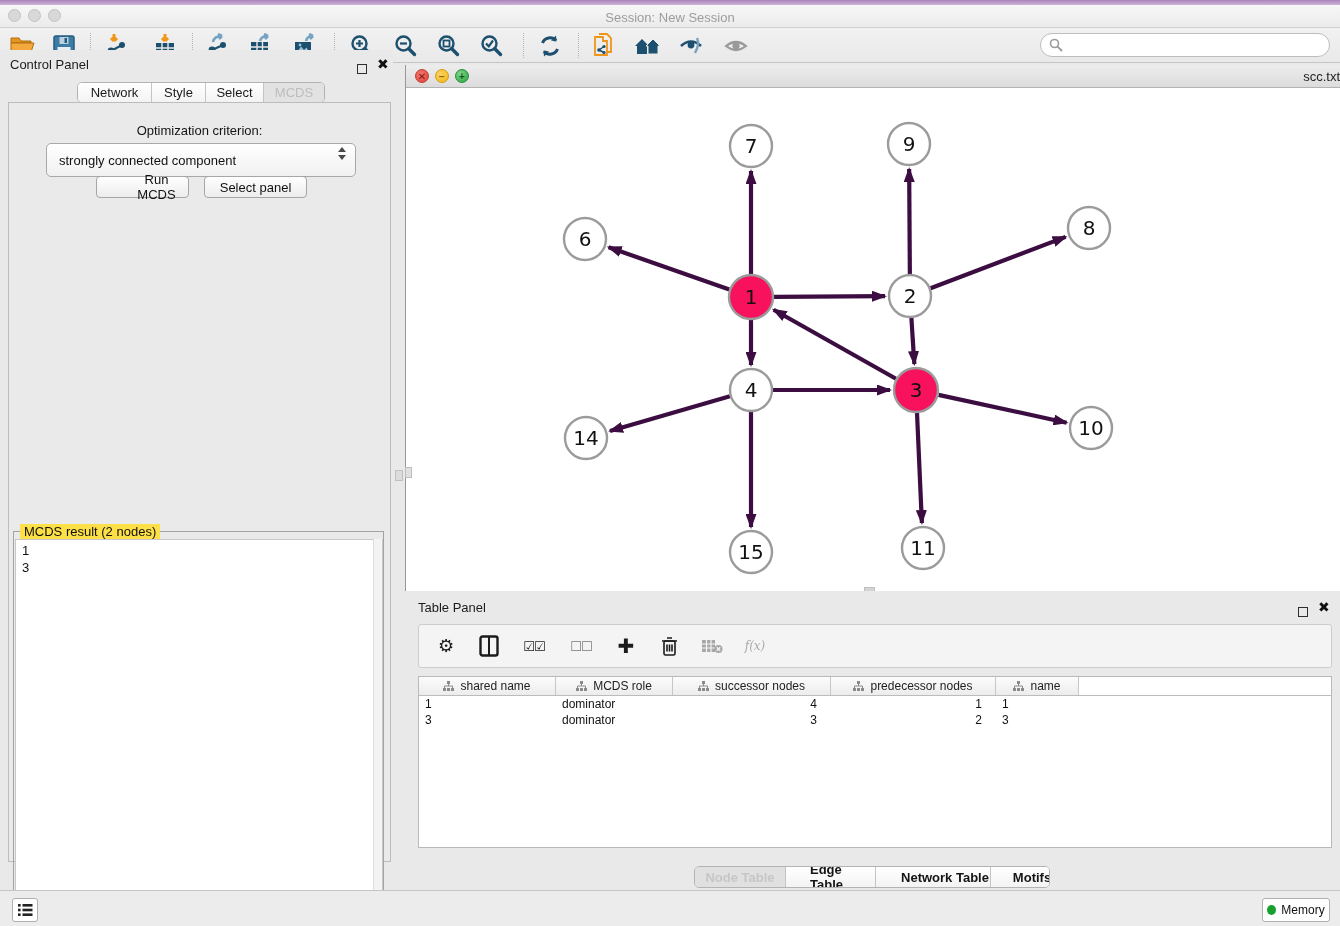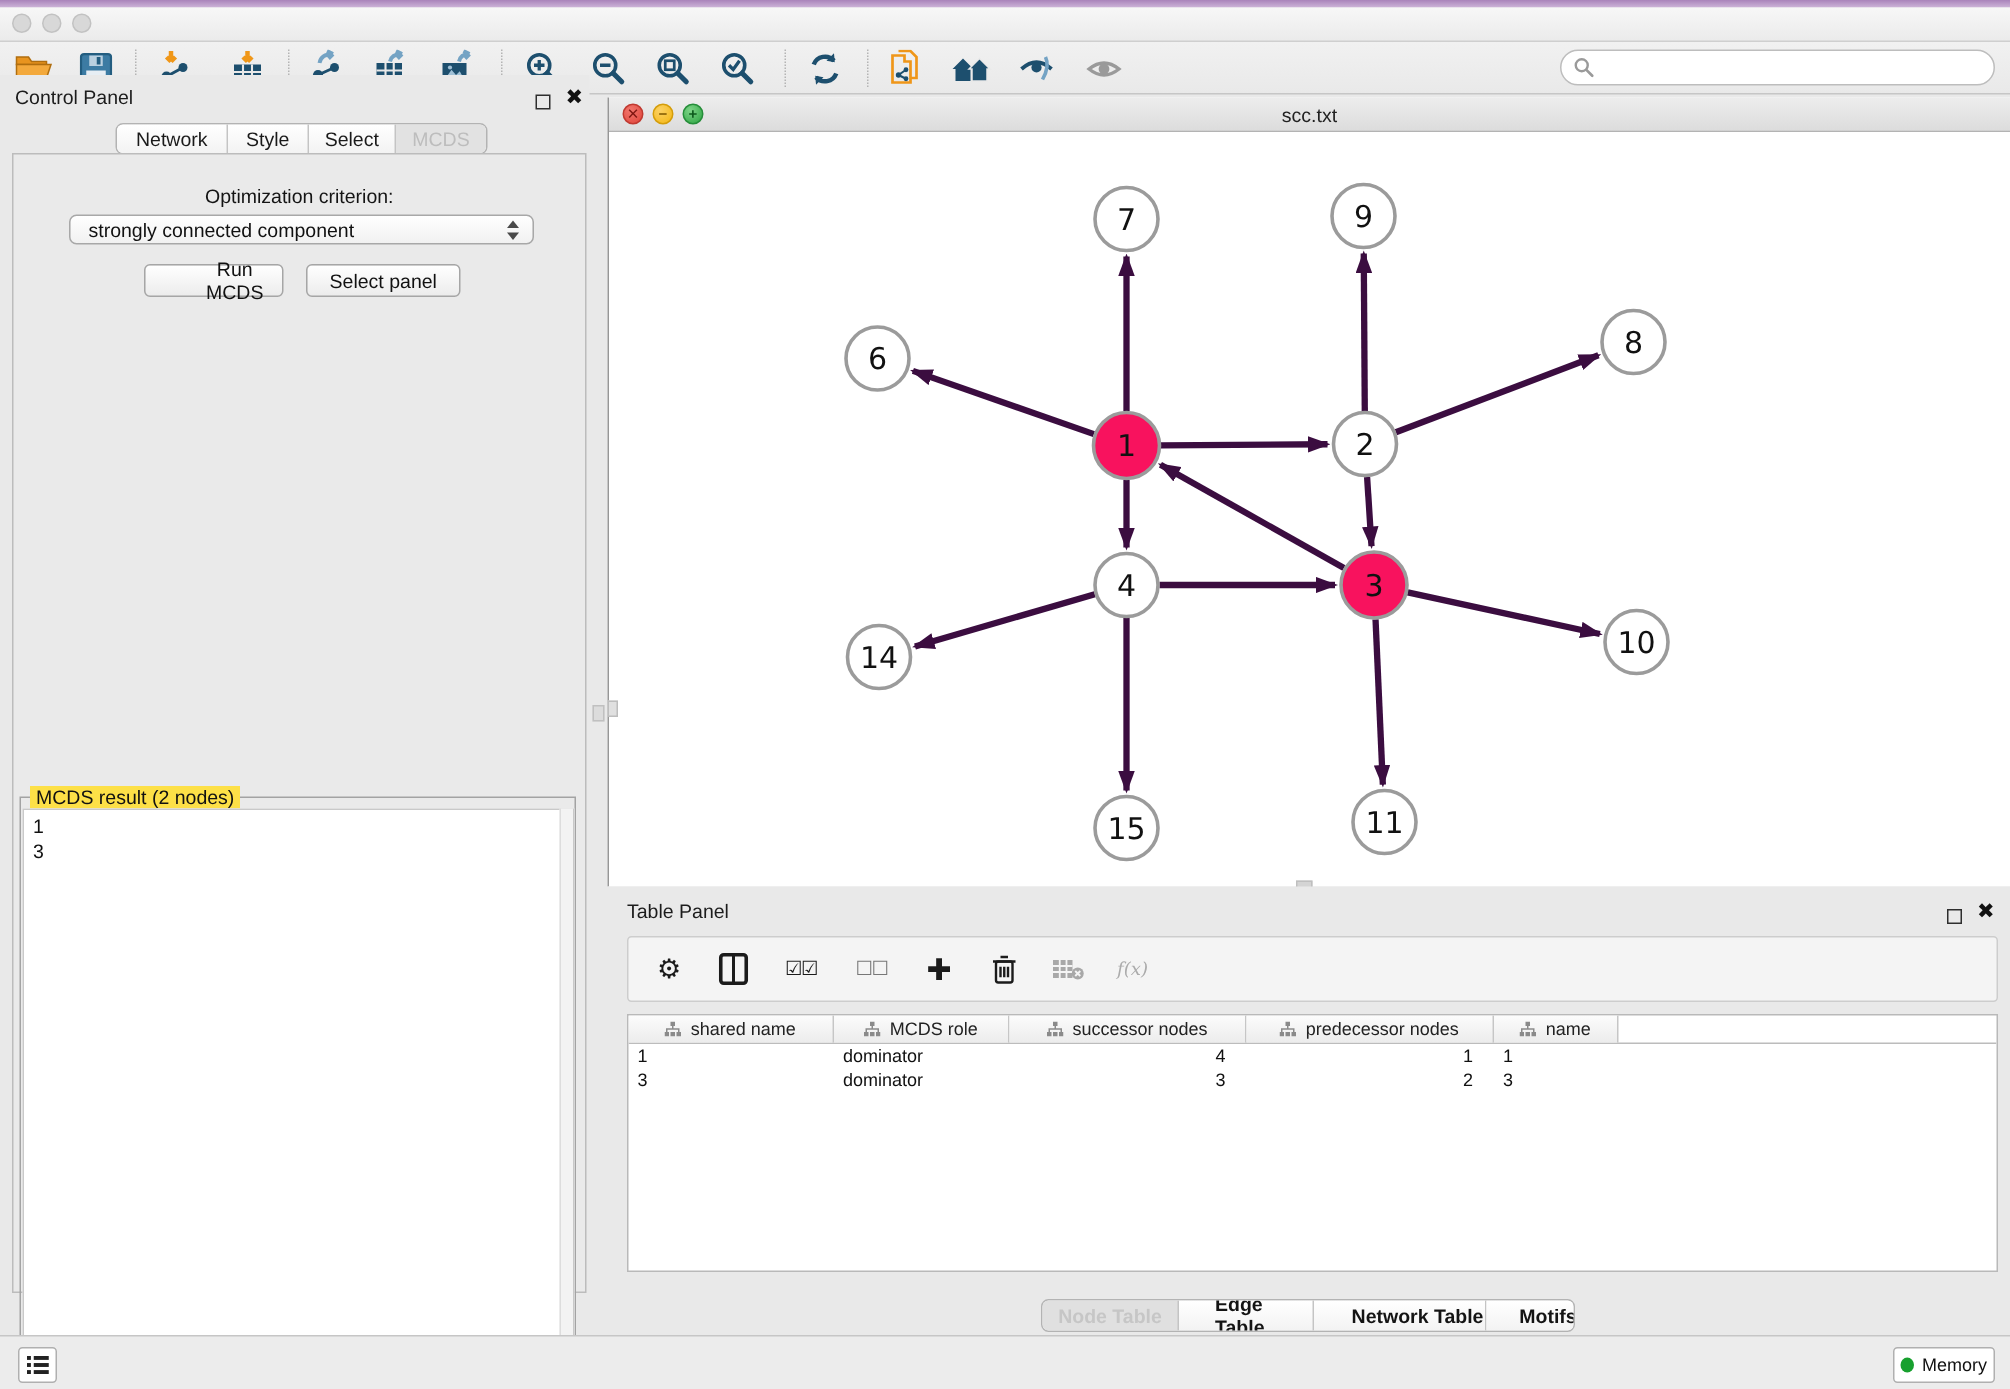--- a/index.html
+++ b/index.html
@@ -48,21 +48,21 @@
   .seg-tab { height:100%; display:flex; align-items:center; justify-content:center;
     font-size:13px; color:#1a1a1a; background:linear-gradient(#fff,#f3f3f3);
     border-right:1px solid #c4c4c4; }
   .seg-tab:last-child { border-right:none; }
   .seg-tab.selected { background:#e2e2e2; color:#bdbdbd; }
 
   #cp-body { position:absolute; left:8px; top:52px; width:383px; height:760px;
     border:1px solid #bcbcbc; background:#eaeaea; }
   #opt-label { position:absolute; left:0; top:20px; width:100%;
     text-align:center; font-size:13px; color:#141414; }
-  #criterion-select { position:absolute; left:37px; top:40px; width:310px; height:20px;
+  #criterion-select { position:absolute; left:37px; top:40px; width:310px; height:34px;
     background:linear-gradient(#ffffff,#f1f1f1); border:1px solid #a8a8a8;
     border-radius:5px; display:flex; align-items:center; padding:0 26px 0 12px;
     font-size:13px; color:#111; }
   #select-arrows { position:absolute; right:8px; top:3px; width:9px; height:16px; }
   #select-arrows .up { width:0; height:0; border-left:4.5px solid transparent;
     border-right:4.5px solid transparent; border-bottom:5px solid #4a4a4a; margin-bottom:3px; }
   #select-arrows .down { width:0; height:0; border-left:4.5px solid transparent;
     border-right:4.5px solid transparent; border-top:5px solid #4a4a4a; }
   .mac-btn { position:absolute; top:73px; height:22px;
     background:linear-gradient(#ffffff,#ececec); border:1px solid #a6a6a6;
@@ -93,21 +93,21 @@
   #net-titlebar { position:absolute; left:0; top:0; width:100%; height:23px;
     background:linear-gradient(#ededed,#dcdcdc); border-bottom:1px solid #b3b3b3; }
   .traffic { position:absolute; top:4px; width:14px; height:14px; border-radius:50%;
     font-size:10px; font-weight:bold; text-align:center; line-height:13px; }
   .t-red { left:9px; background:radial-gradient(circle at 35% 30%,#f1766d,#e0443a);
     border:1px solid #c03a31; color:#7e1510; }
   .t-yellow { left:29px; background:radial-gradient(circle at 35% 30%,#fbd164,#f4b713);
     border:1px solid #d49d0b; color:#8a6206; }
   .t-green { left:49px; background:radial-gradient(circle at 35% 30%,#7ed488,#2ca441);
     border:1px solid #268e3a; color:#0d5a1d; }
-  #net-title { position:absolute; left:0; top:4px; width:100%; text-align:center;
+  #net-title { position:absolute; left:0; top:4px; width:100%; text-align:right;
     font-size:13px; color:#222; }
   #graph-svg { position:absolute; left:0; top:23px; }
   #h-grip { position:absolute; left:458px; bottom:-3px; width:11px; height:7px;
     background:#d4d4d4; border:1px solid #bfbfbf; }
   #left-grip { position:absolute; left:-1px; top:402px; width:7px; height:11px;
     background:#e0e0e0; border:1px solid #bdbdbd; }
 
   
   #table-panel { left:405px; top:591px; width:935px; height:299px; background:#e9e9e9; }
   #tp-toolbar { position:absolute; left:13px; top:33px; width:914px; height:44px;
@@ -150,20 +150,21 @@
   #memory-dot { width:9px; height:10px; border-radius:50%; background:#17a02e; }
 </style>
 </head>
 <body>
 
 <div id="lavender" class="abs"></div>
 <div id="titlebar" class="abs">
   <div class="traffic-inactive abs" style="left:8px"></div>
   <div class="traffic-inactive abs" style="left:28px"></div>
   <div class="traffic-inactive abs" style="left:48px"></div>
+  <div id="win-title" class="abs">Session: New Session</div>
 </div>
 
 <div id="toolbar" class="abs">
   <div class="tb-btn" style="left:8px">
     <svg width="25" height="22" viewBox="0 0 25 22">
       <path d="M1 3 L9 3 L11 6 L21 6 L21 8 L1 8 Z" fill="#e8941f" stroke="#b06e0f" stroke-width="1"></path>
       <path d="M3.5 8 L24 8 L20 20 L1 20 L1 8 Z" fill="#f3a93c" stroke="#b06e0f" stroke-width="1"></path>
     </svg>
   </div>
   <div class="tb-btn" style="left:50px">

